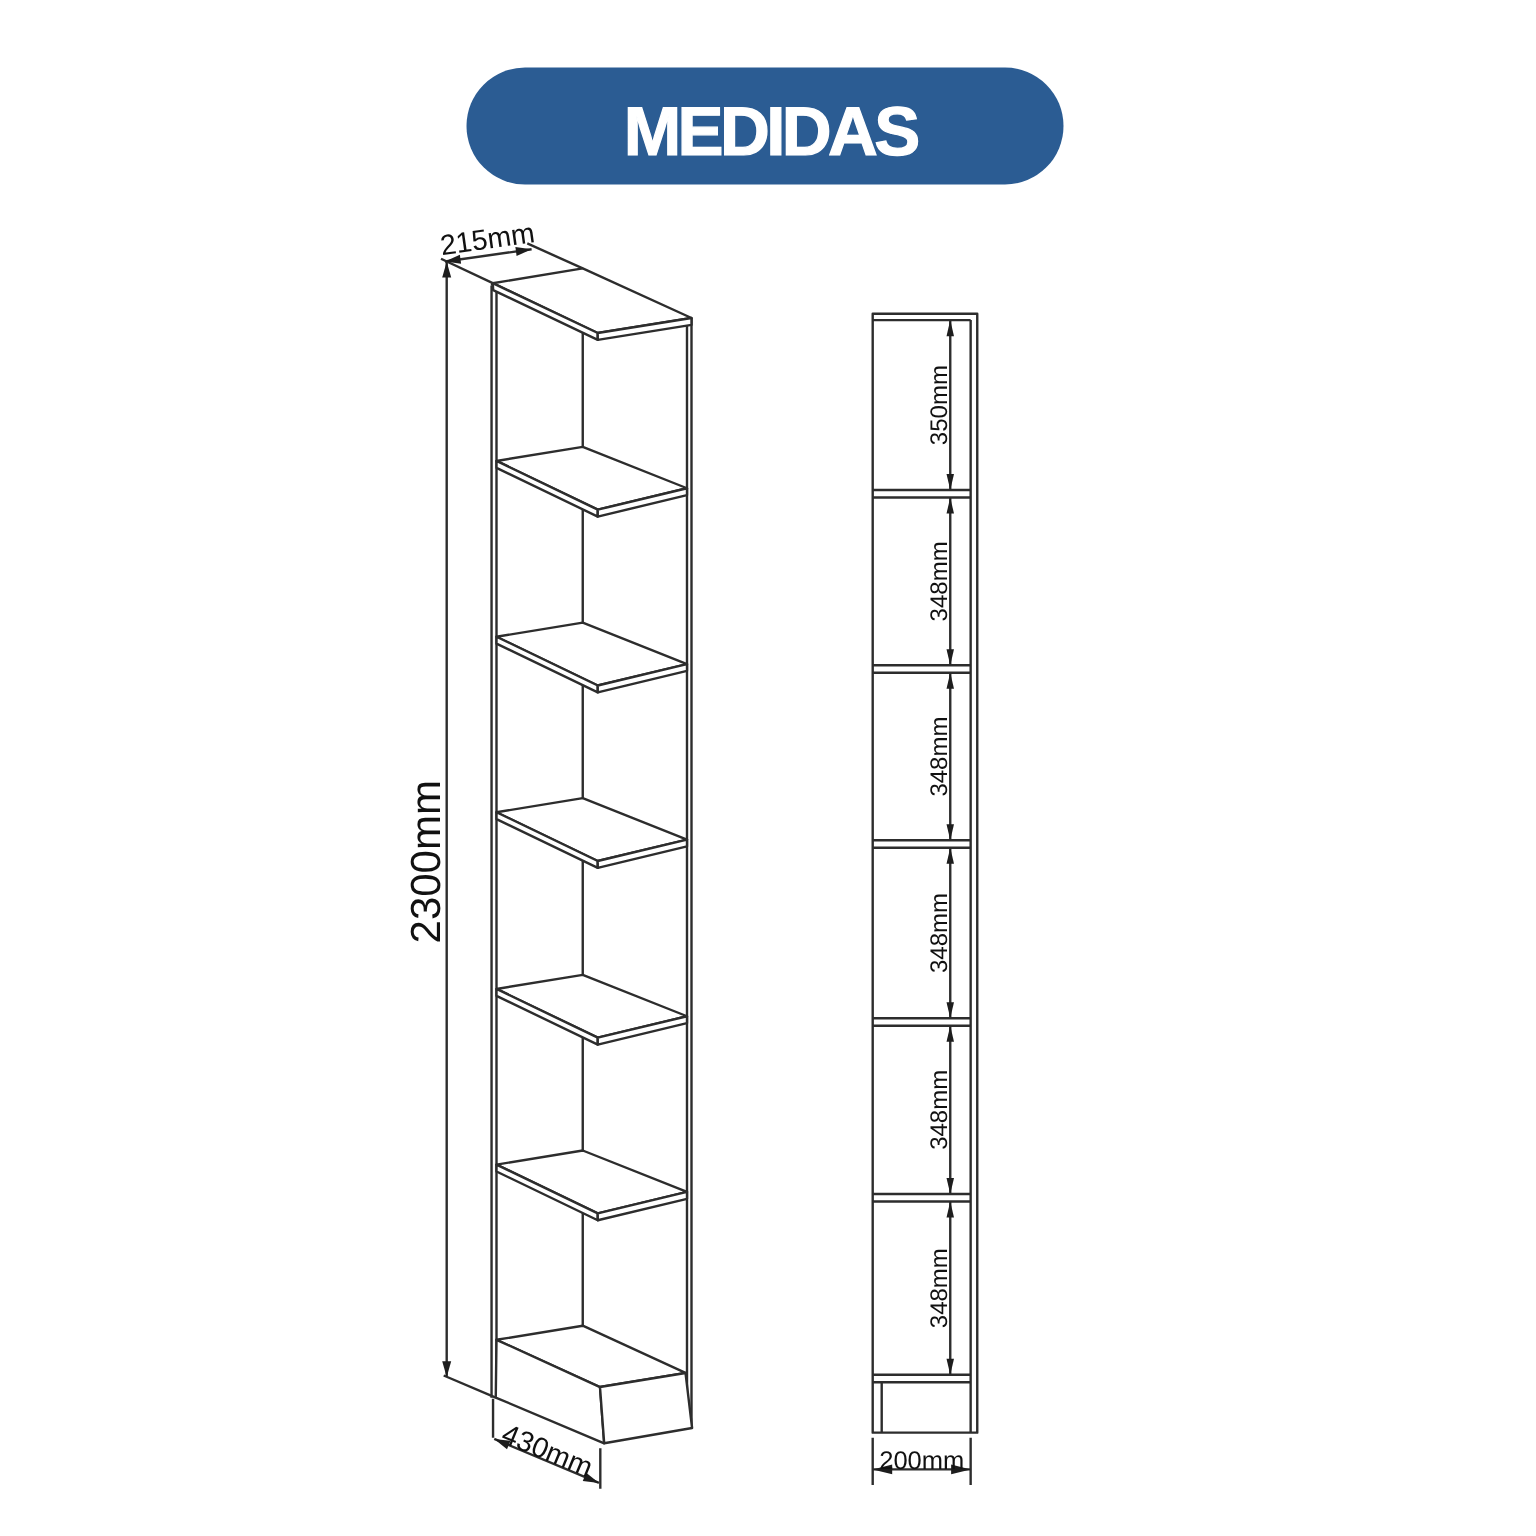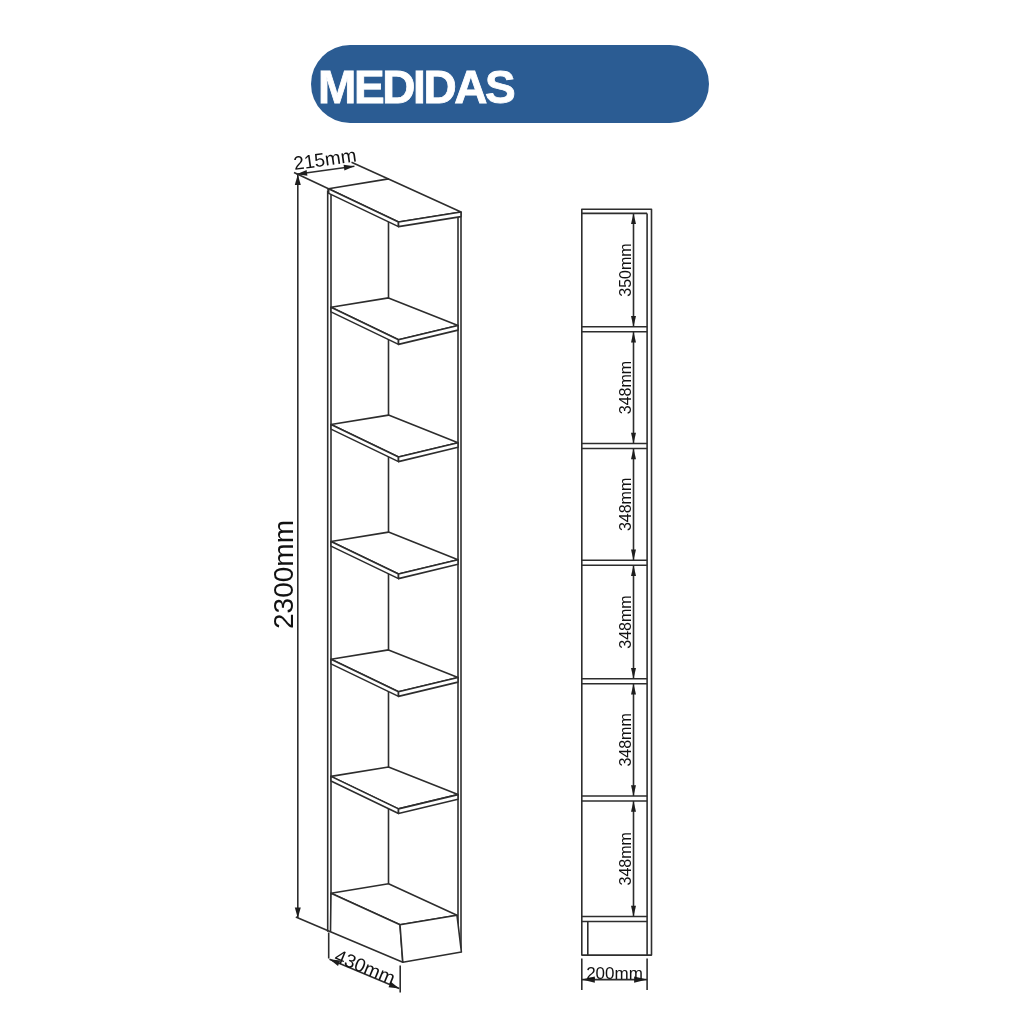--- a/index.html
+++ b/index.html
@@ -1,20 +1,20 @@
 <!DOCTYPE html>
 <html><head>
 <meta charset="utf-8">
 <style>
   html,body { margin:0; padding:0; background:#ffffff; }
   .page { position:relative; width:1024px; height:1024px; background:#ffffff;
           font-family:"Liberation Sans", sans-serif; }
   .banner { position:absolute; left:311px; top:45px; width:398px; height:78px;
             background:#2b5c93; border-radius:39px; display:flex;
-            align-items:center; justify-content:flex-start; padding-top:6px; padding-left:7px; box-sizing:border-box; }
+            align-items:center; justify-content:center; padding-top:6px; padding-left:7px; box-sizing:border-box; }
   .banner span { color:#ffffff; font-weight:bold; font-size:46px;
                  letter-spacing:-2.4px; -webkit-text-stroke:0.8px #ffffff; font-family:"Liberation Sans", sans-serif; }
   svg { position:absolute; left:0; top:0; }
   .f { fill:#ffffff; stroke:#2d2d2d; stroke-width:1.6; stroke-linejoin:round; }
   .s { fill:none; stroke:#2d2d2d; stroke-width:1.6; stroke-linecap:butt; }
   .a { fill:#1d1d1d; stroke:none; }
   .t19 { font:19px "Liberation Sans", sans-serif; fill:#111; }
   .t27 { font:28px "Liberation Sans", sans-serif; fill:#111; }
   .t16 { font:16px "Liberation Sans", sans-serif; fill:#111; }
   .t17 { font:17px "Liberation Sans", sans-serif; fill:#111; }

